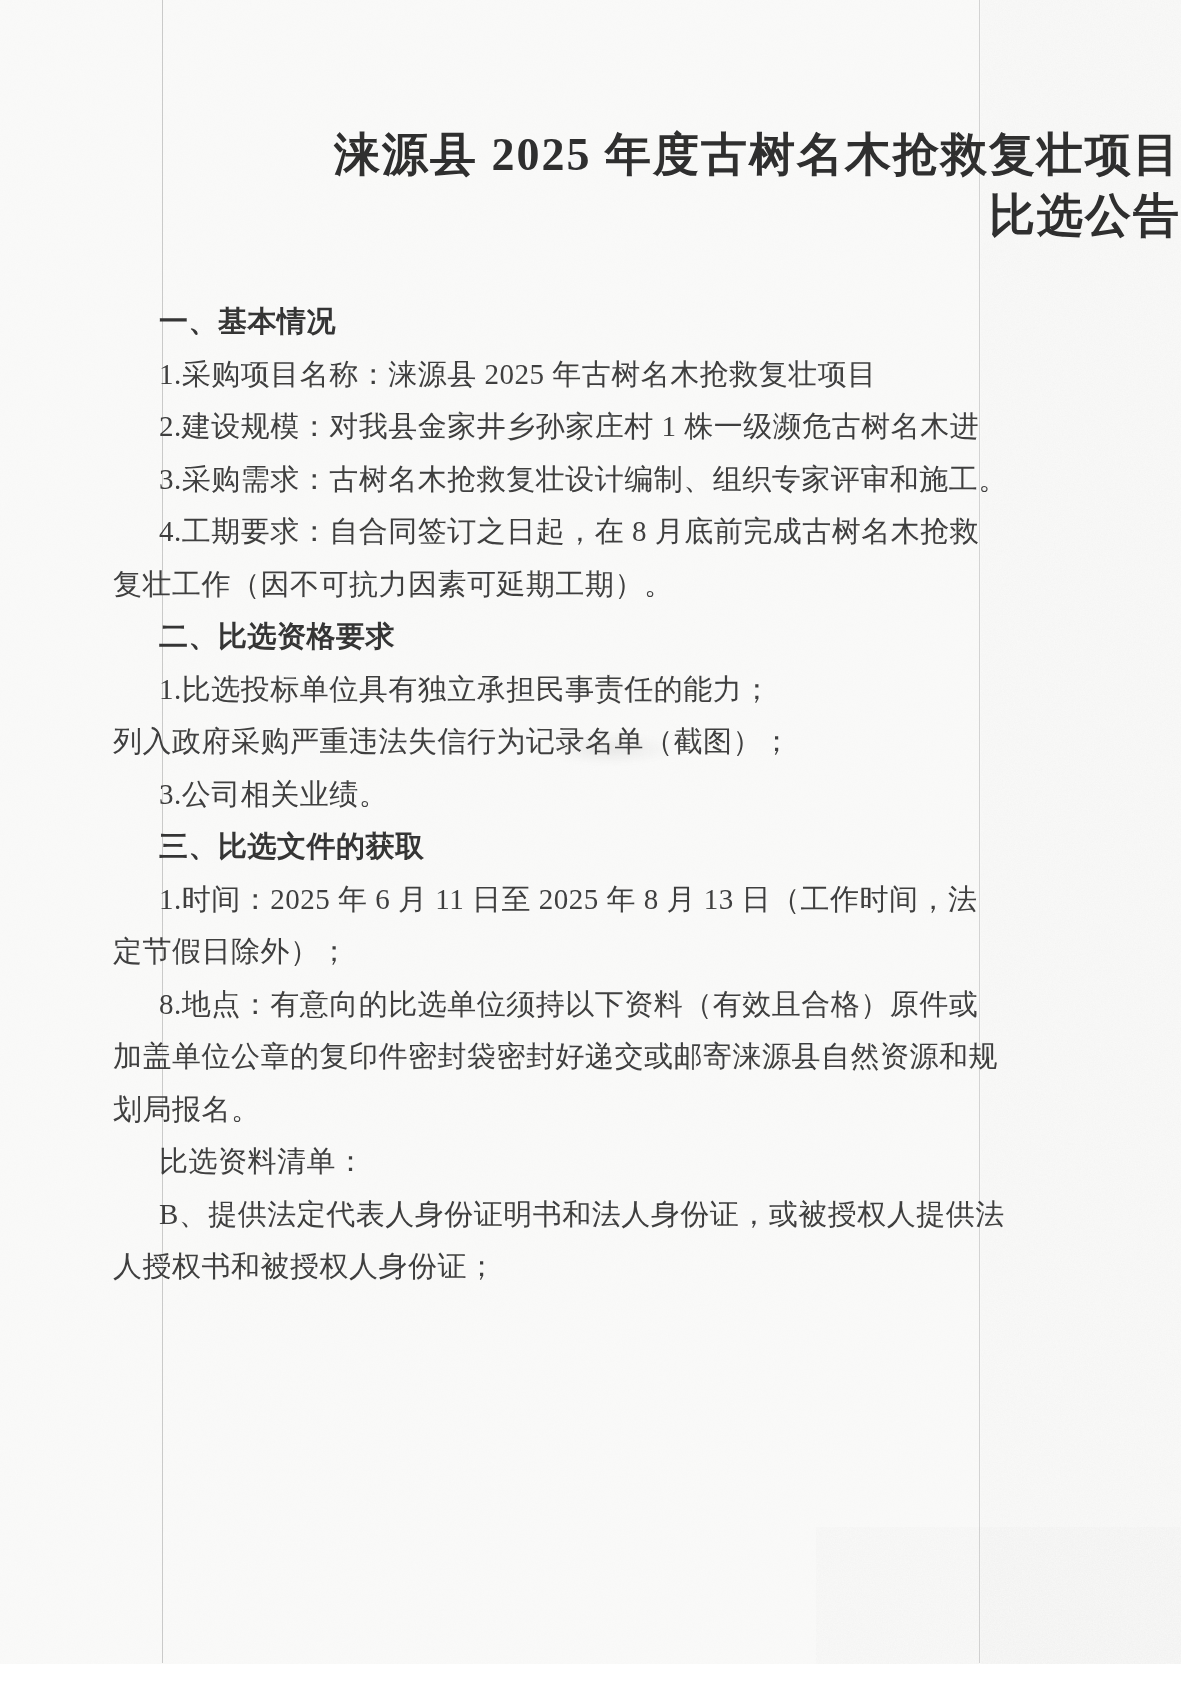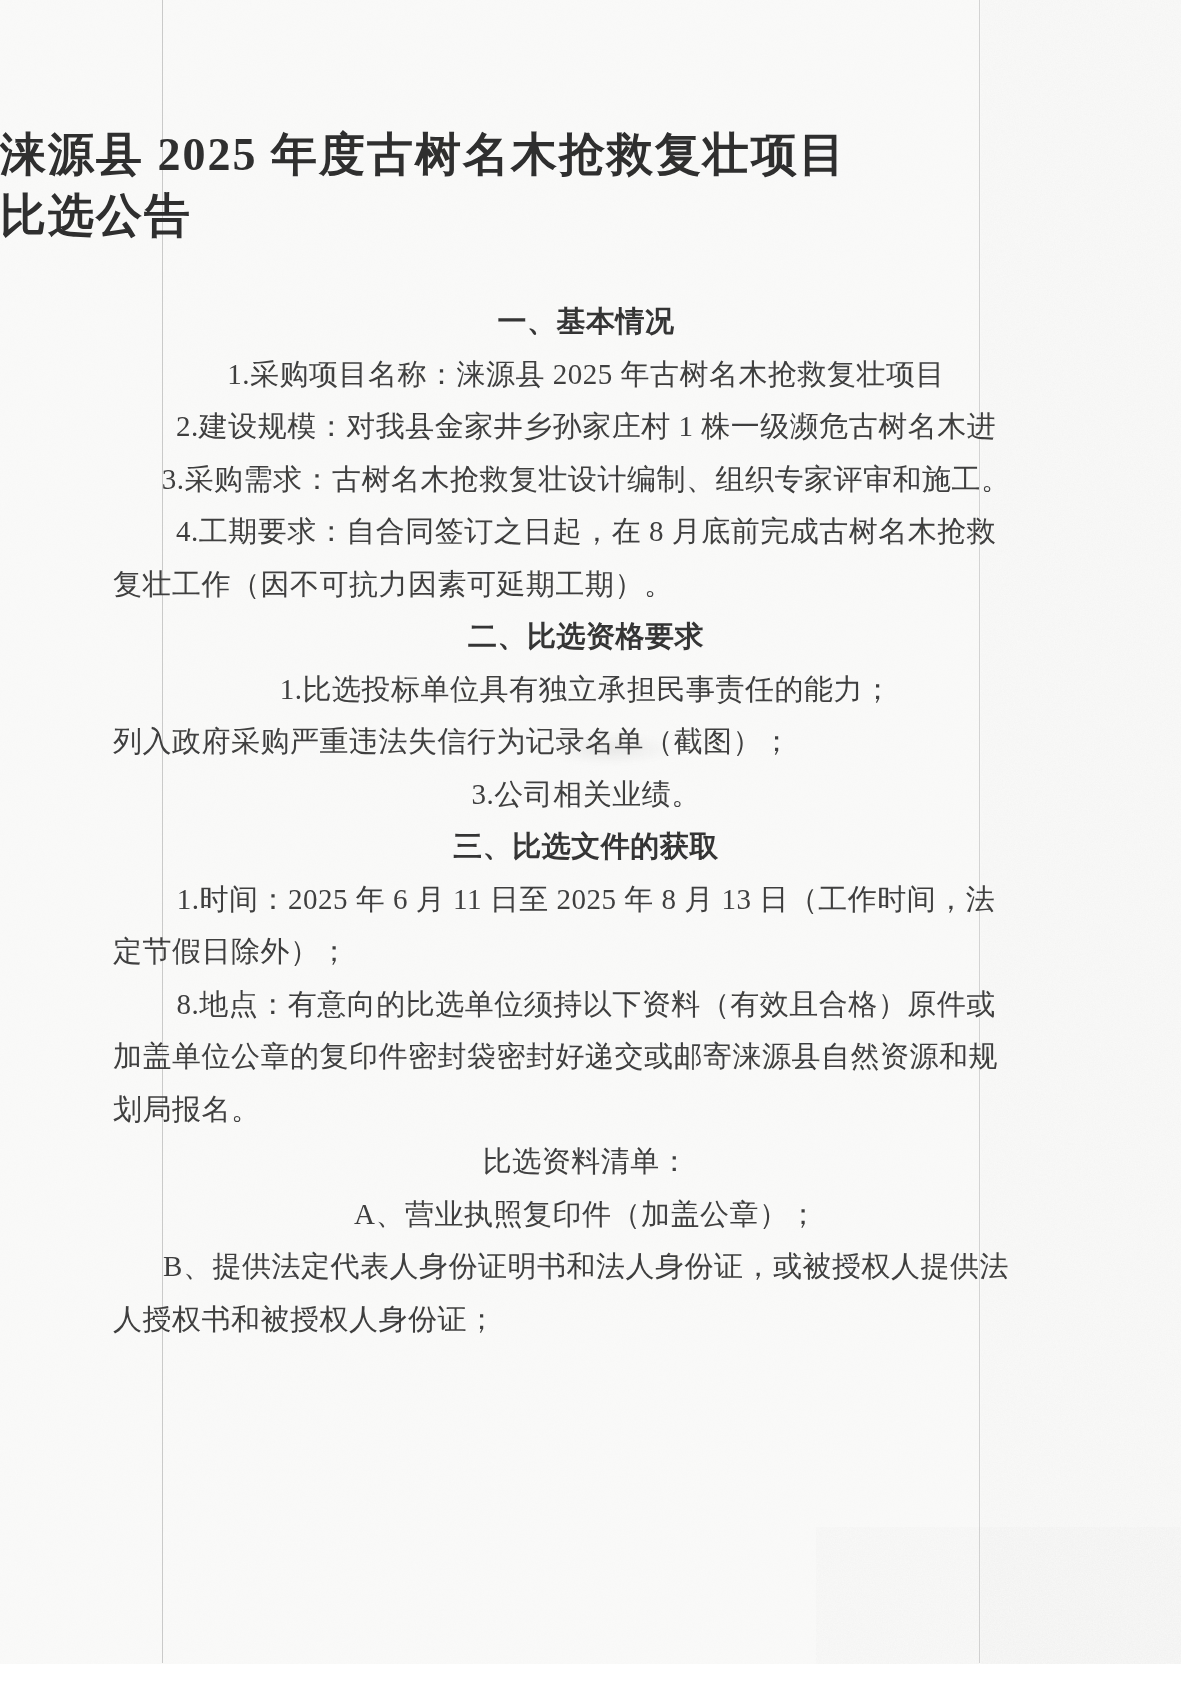--- a/index.html
+++ b/index.html
@@ -8,29 +8,29 @@
     background:#fafaf9;
     font-family:"Liberation Serif","DejaVu Serif",serif;
   }
   .page{position:absolute;inset:0;}
   .scan-line{position:absolute;top:0;width:1px;height:1663px;background:rgba(145,145,145,.45);}
   .scan-line.left{left:162px;}
   .scan-line.right{left:979px;background:rgba(150,150,150,.38);}
   .bottom-band{position:absolute;left:0;bottom:0;width:100%;height:20px;background:#ffffff;}
   .title{
     position:absolute;left:0;top:124px;width:1181px;
-    text-align:left;color:#2f2f2f;font-weight:bold;
+    text-align:right;color:#2f2f2f;font-weight:bold;
     font-size:46px;line-height:61px;letter-spacing:2px;
   }
   .body-block{
     position:absolute;left:113px;top:295px;width:900px;
     color:#3f3f3f;font-size:29px;line-height:52.5px;letter-spacing:0.5px;
   }
   .ln{white-space:nowrap;height:52.5px;}
-  .ind{padding-left:46px;text-align:center;}
+  .ind{padding-left:46px;}
   .hd{font-weight:bold;color:#353535;}
   .smudge{
     position:absolute;left:545px;top:733px;width:130px;height:32px;
     background:radial-gradient(ellipse at center, rgba(90,90,90,.10), rgba(90,90,90,0) 70%);
     filter:blur(2px);
   }
   .noise-svg{position:absolute;inset:0;pointer-events:none;}
 </style>
 </head>
 <body>
@@ -68,18 +68,17 @@
     <div class="ln ind">1.比选投标单位具有独立承担民事责任的能力；</div>
     <div class="ln">列入政府采购严重违法失信行为记录名单（截图）；</div>
     <div class="ln ind">3.公司相关业绩。</div>
     <div class="ln ind hd">三、比选文件的获取</div>
     <div class="ln ind">1.时间：2025 年 6 月 11 日至 2025 年 8 月 13 日（工作时间，法</div>
     <div class="ln">定节假日除外）；</div>
     <div class="ln ind">8.地点：有意向的比选单位须持以下资料（有效且合格）原件或</div>
     <div class="ln">加盖单位公章的复印件密封袋密封好递交或邮寄涞源县自然资源和规</div>
     <div class="ln">划局报名。</div>
     <div class="ln ind">比选资料清单：</div>
-    <div class="ln ind">A、营业执照复印件（加盖公章）；</div>
     <div class="ln ind">B、提供法定代表人身份证明书和法人身份证，或被授权人提供法</div>
     <div class="ln">人授权书和被授权人身份证；</div>
   </div>
 
 </div>
 
 </body></html>

